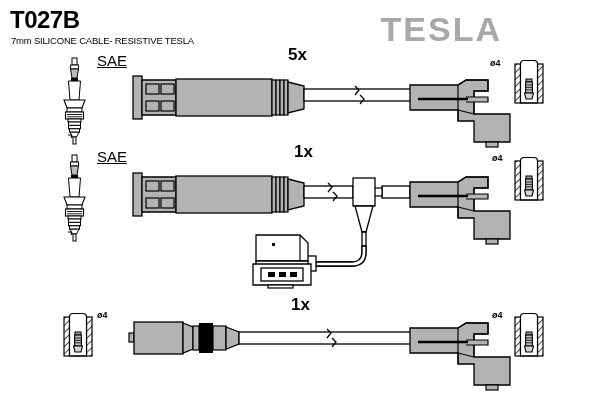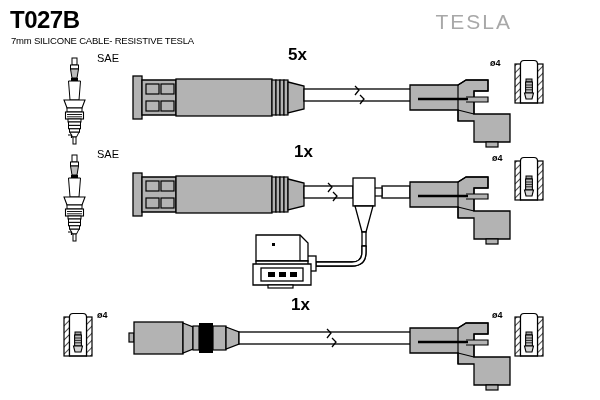--- a/index.html
+++ b/index.html
@@ -5,26 +5,26 @@
   html,body{margin:0;padding:0;background:#ffffff;}
   body{
     width:600px;height:400px;overflow:hidden;position:relative;
     font-family:"Liberation Sans","DejaVu Sans",sans-serif;
     color:#000;
   }
   #sheet{position:absolute;left:0;top:0;width:600px;height:400px;}
   .txt{position:absolute;white-space:nowrap;}
   #part-number{left:10px;top:6px;font-size:24px;font-weight:bold;letter-spacing:-0.5px;}
   #subtitle{left:11px;top:35px;font-size:9.5px;letter-spacing:-0.2px;}
-  #brand{right:88px;top:10px;font-size:21px;font-weight:normal;color:#a8a8a8;letter-spacing:2px;}
+  #brand{right:98px;top:10px;font-size:34px;font-weight:bold;color:#a8a8a8;letter-spacing:2px;}
   .qty{font-size:17px;font-weight:bold;}
   #qty-1{left:288px;top:45px;}
   #qty-2{left:294px;top:142px;}
   #qty-3{left:291px;top:295px;}
-  .sae{font-size:11px;}
+  .sae{font-size:15px;text-decoration:underline;}
   #sae-1{left:97px;top:52px;}
   #sae-2{left:97px;top:148px;}
   .dia{font-size:9px;font-weight:bold;}
   #dia-1{left:490px;top:58px;}
   #dia-2{left:492px;top:153px;}
   #dia-3{left:97px;top:310px;}
   #dia-4{left:492px;top:310px;}
   svg{position:absolute;left:0;top:0;}
 </style>
 </head>

